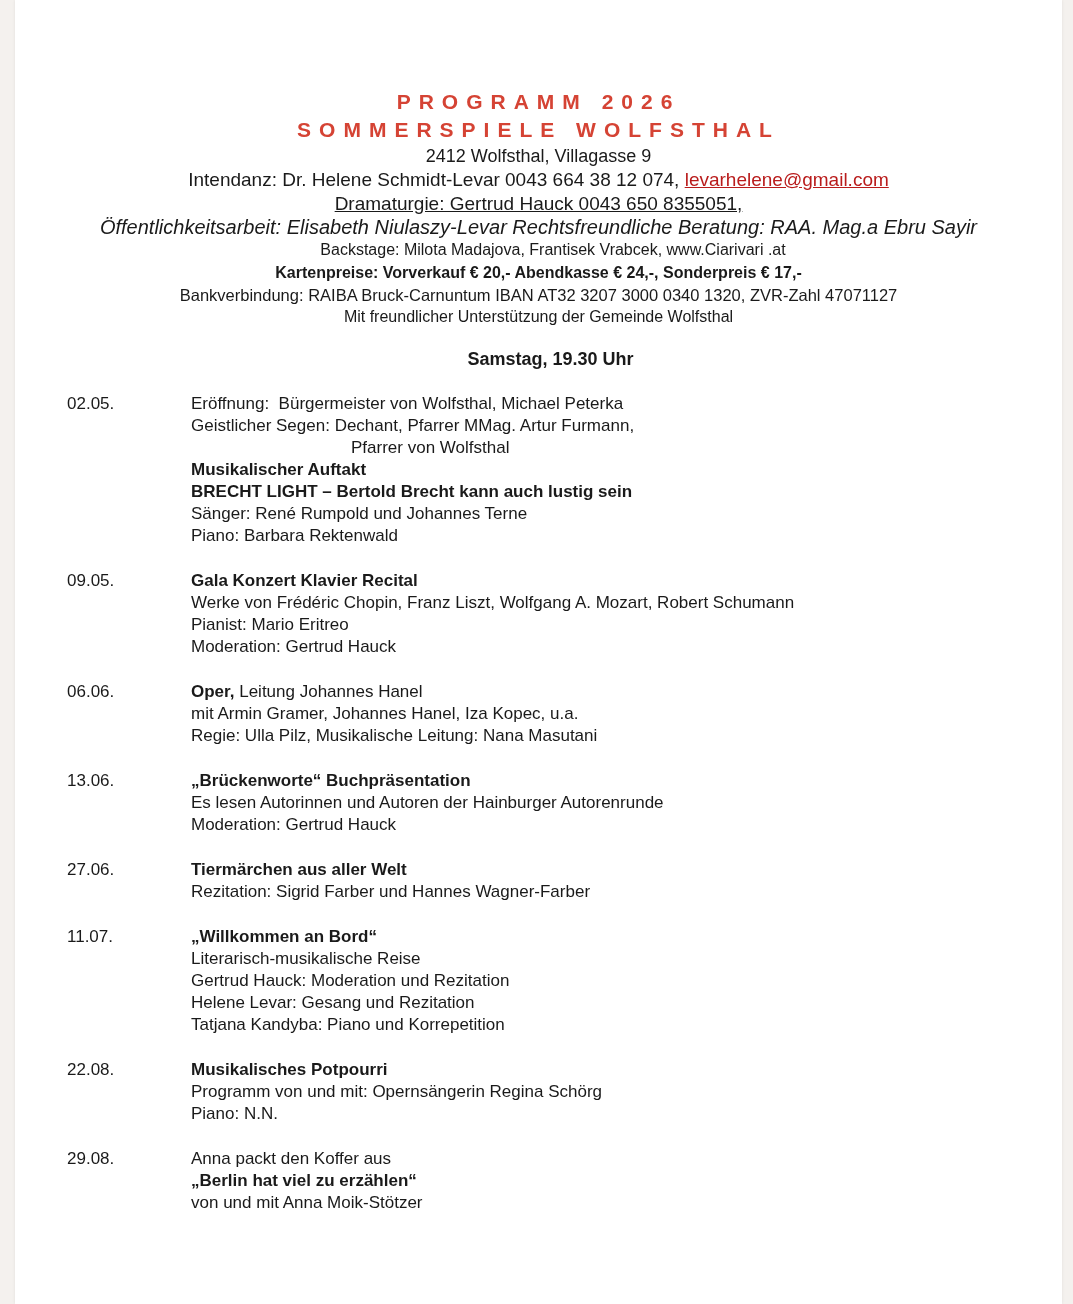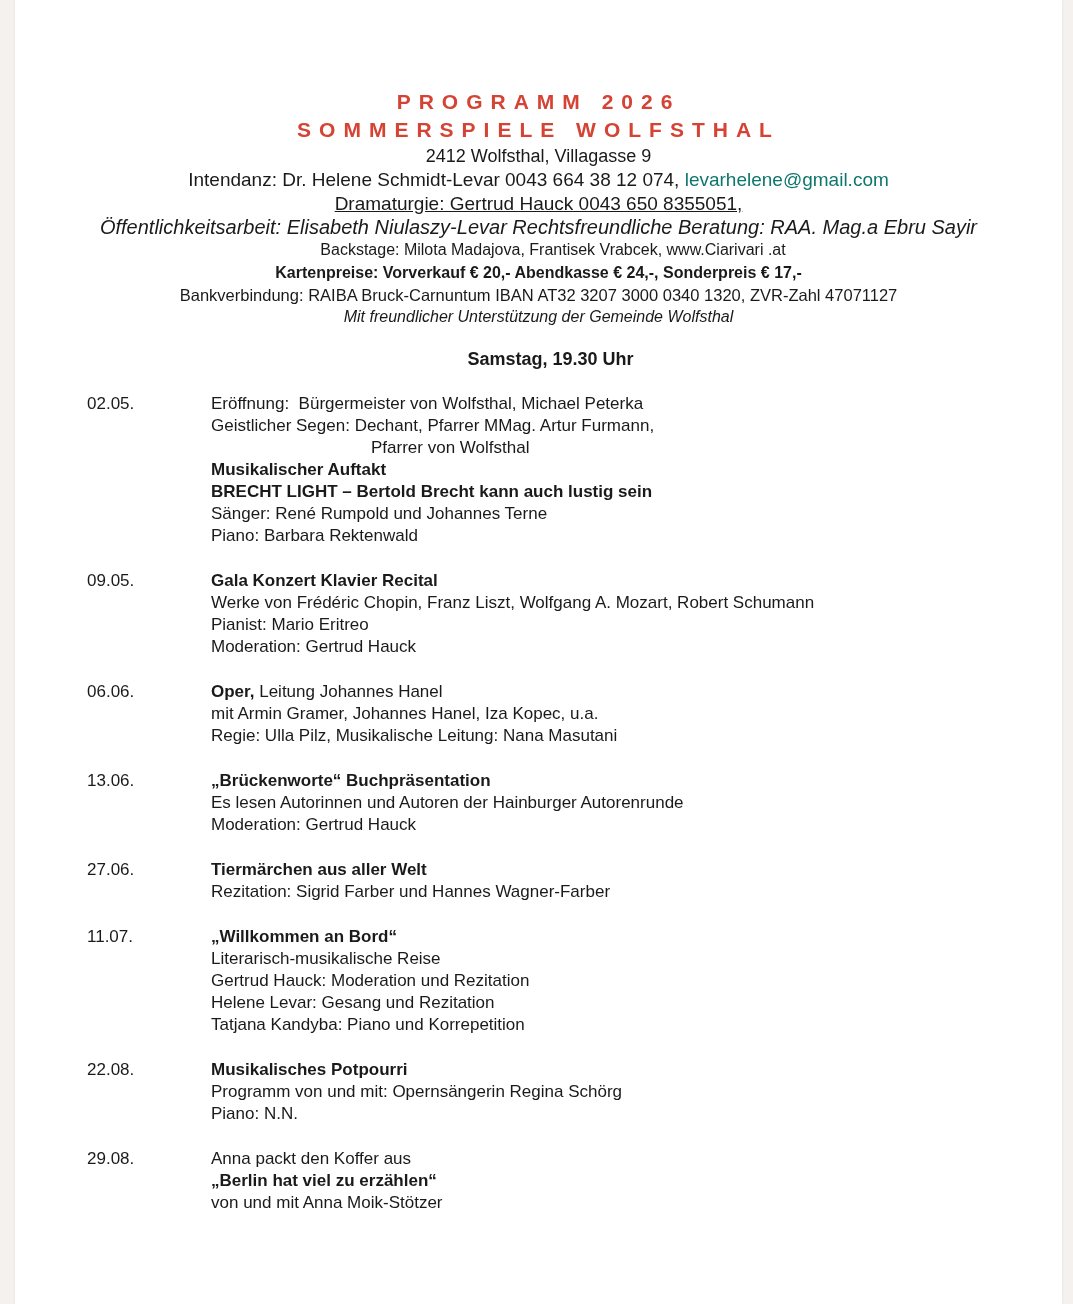--- a/index.html
+++ b/index.html
@@ -27,36 +27,37 @@
     line-height: 28px;
     letter-spacing: 8px;
   }
   .address   { font-size: 18px;   line-height: 24px; }
   .intendanz { font-size: 19px;   line-height: 24px; }
   .dramaturgie { font-size: 19px; line-height: 24px; text-decoration: underline; }
   .pr-line   { font-size: 20px;   line-height: 23px; font-style: italic; }
   .backstage { font-size: 16px;   line-height: 22px; margin-left: 29px; }
   .prices    { font-size: 16px;   line-height: 23px; font-weight: bold; }
   .bank      { font-size: 16.5px; line-height: 22px; }
-  .support   { font-size: 16px;   line-height: 22px; font-style: italic; }
+  .support   { font-size: 16px;   line-height: 22px; }
   .email-link {
-    color: #0f766e;
+    color: #b91c1c;
+    text-decoration: underline;
     cursor: pointer;
   }
   .schedule-heading {
     text-align: center;
     font-weight: bold;
     font-size: 18px;
     line-height: 22px;
     margin-top: 20px;
     padding-left: 24px;
   }
   .events {
     margin-top: 23px;
-    padding-left: 72px;
+    padding-left: 52px;
   }
   .event {
     display: flex;
     margin-bottom: 23px;
   }
   .event-date {
     width: 124px;
     flex-shrink: 0;
     font-size: 17px;
     line-height: 22px;

